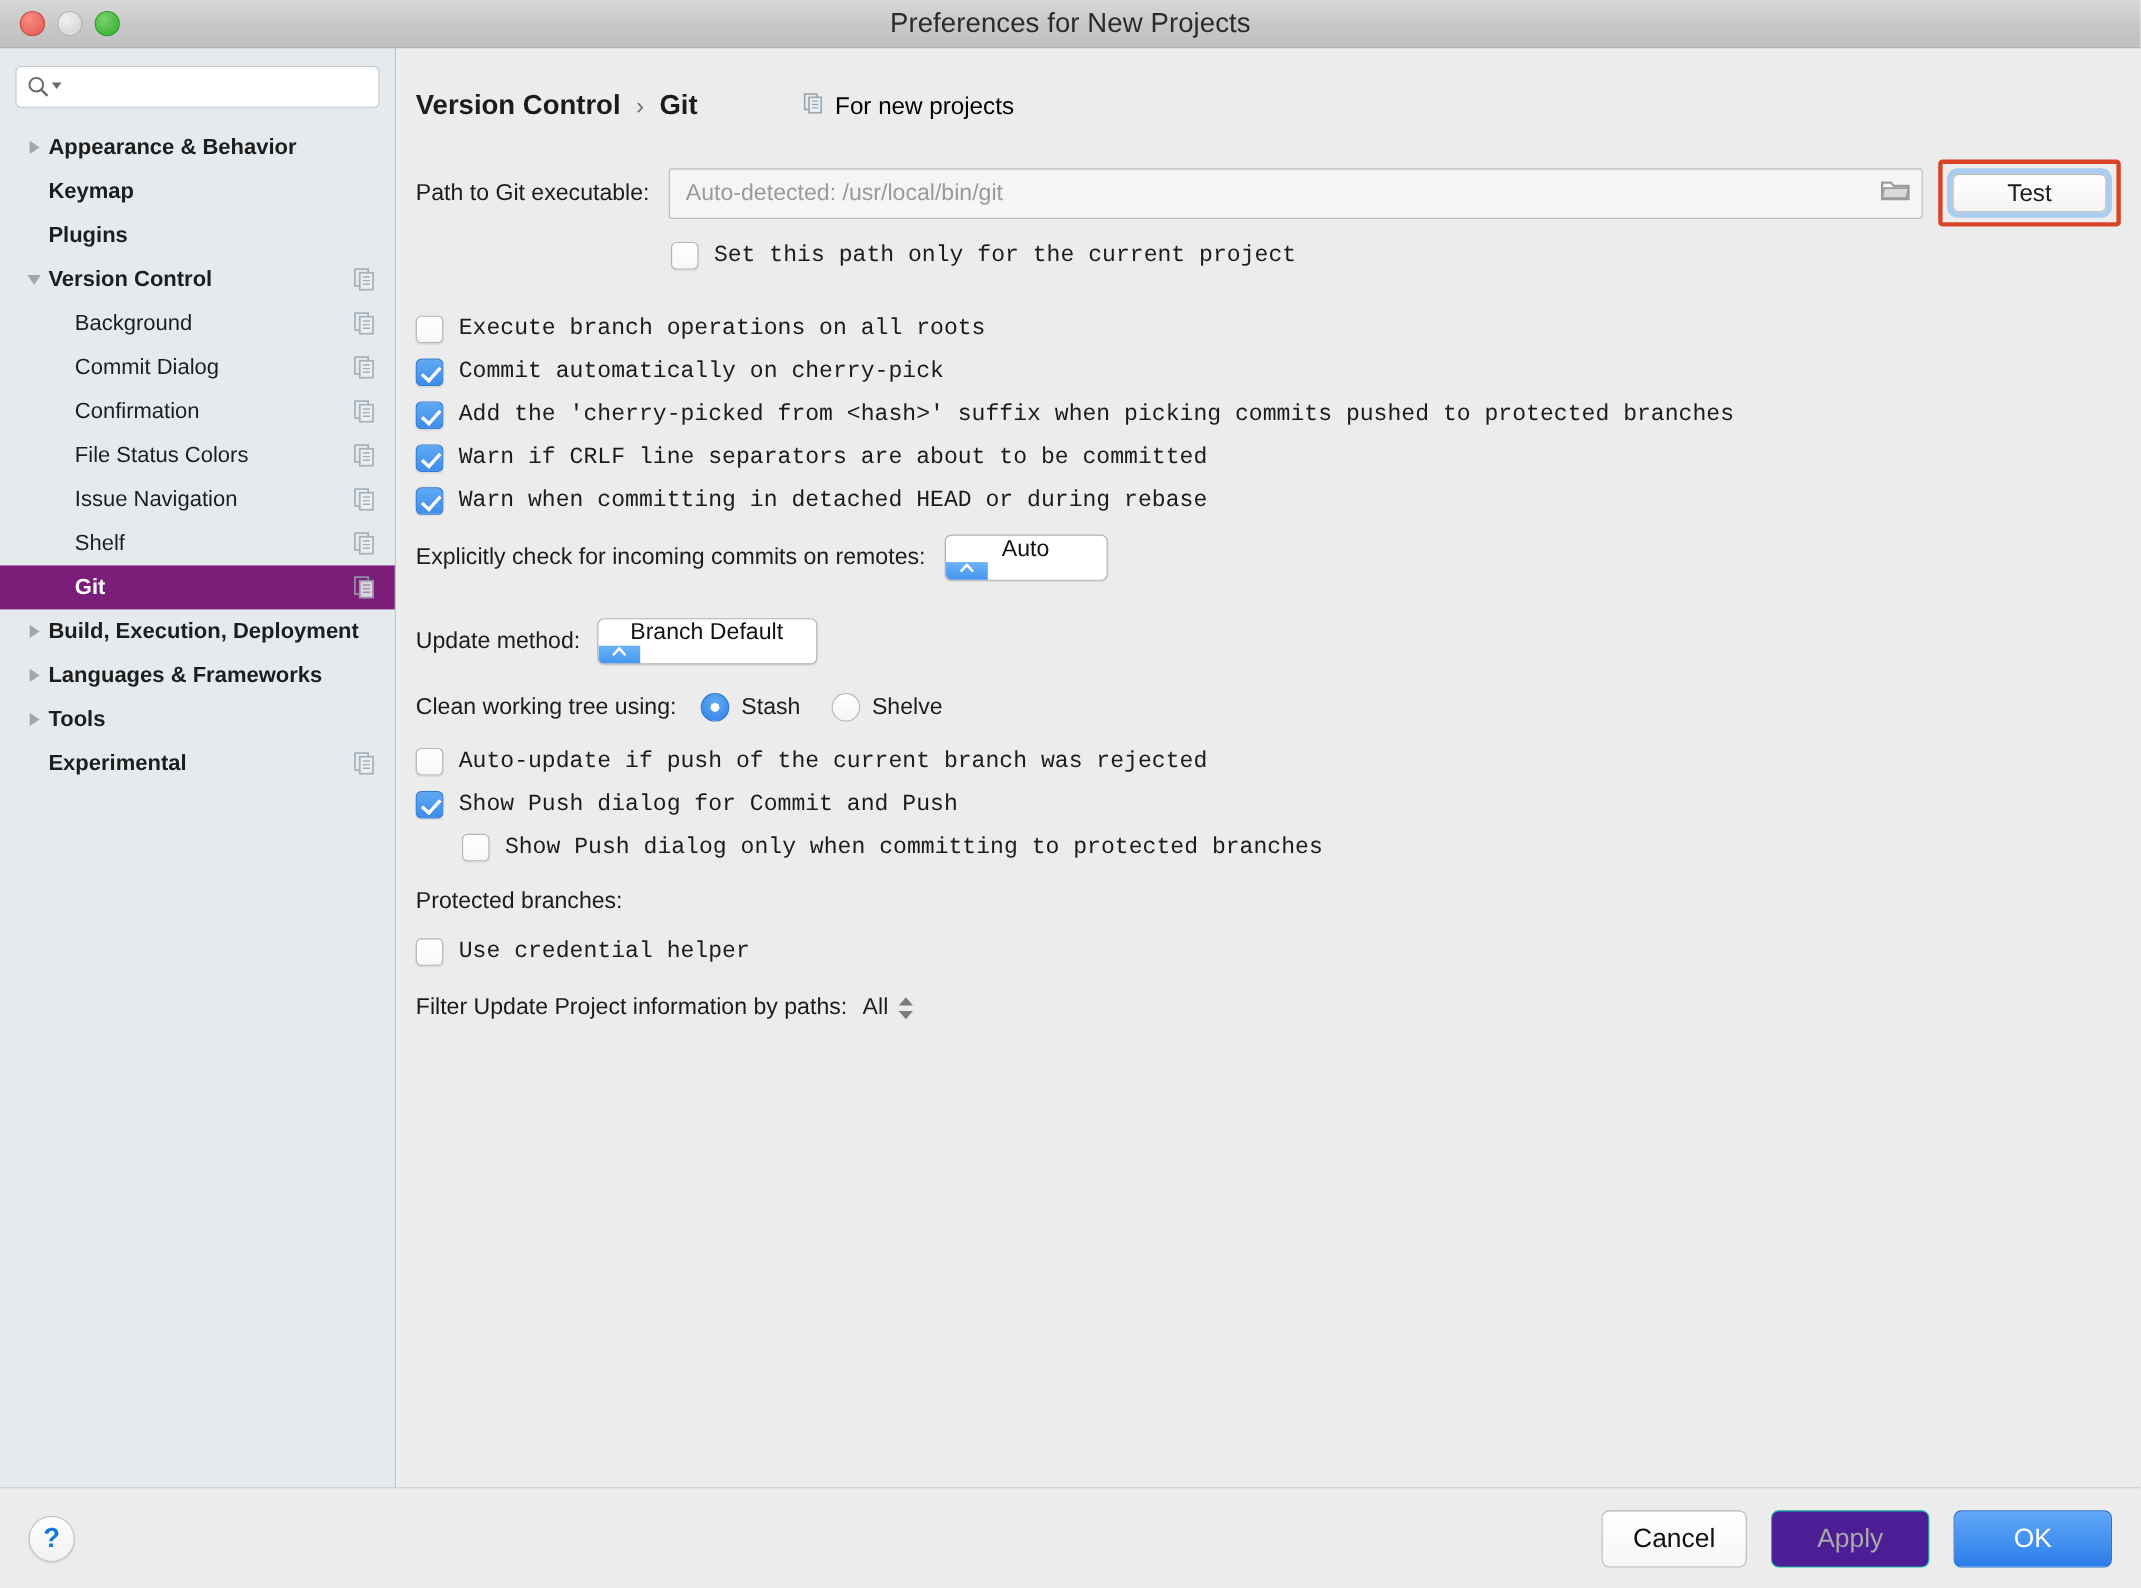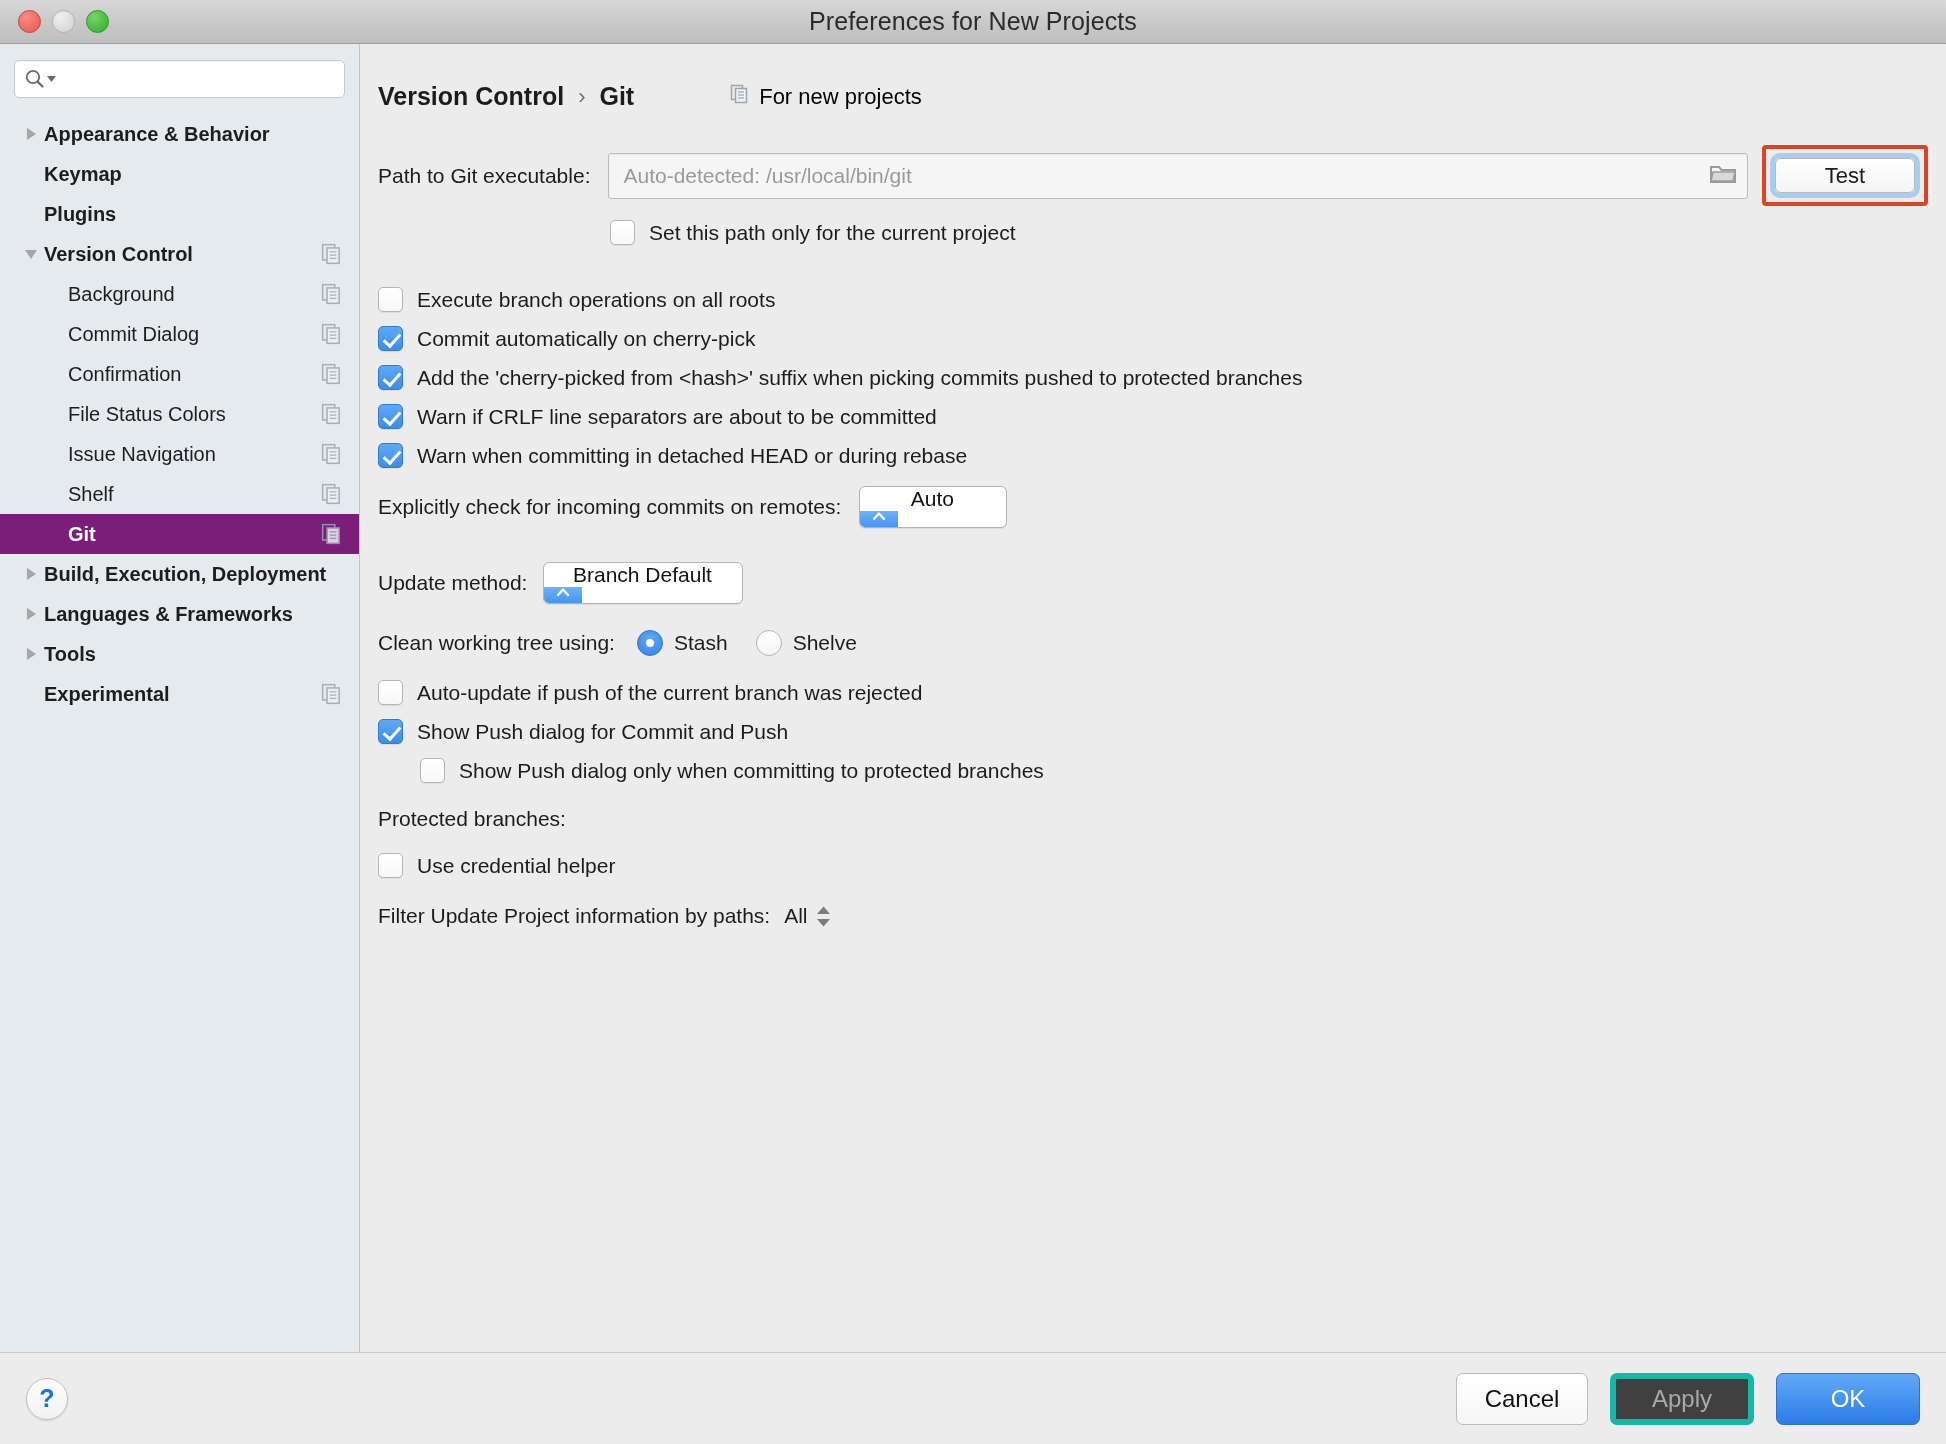--- a/index.html
+++ b/index.html
@@ -127,21 +127,21 @@
   .test-btn {
     width: 140px; height: 35px;
     background: linear-gradient(to bottom, #ffffff, #f4f4f4);
     border: 1px solid #b9b9b9; border-radius: 6px;
     font-size: 22px; color: #1c1c1c;
     display: flex; align-items: center; justify-content: center;
     cursor: pointer;
   }
 
   
-  .cb-row { display: flex; align-items: center; padding-left: 18px; }
+  .cb-row { display: flex; align-items: center; padding-left: 18px; font-family: Liberation Mono, monospace; }
   .cb {
     width: 25px; height: 25px; min-width: 25px;
     border-radius: 5px; border: 1px solid #b5b5b5;
     background: linear-gradient(to bottom, #ffffff, #f7f7f7);
     box-shadow: 0 1px 1px rgba(0,0,0,0.07);
     position: relative; cursor: pointer;
   }
   .cb.checked {
     background: linear-gradient(to bottom, #5fa9f5, #3d8ce8);
     border: 1px solid #2f7ad4;
@@ -229,22 +229,22 @@
   .btn {
     height: 52px; border-radius: 7px; font-size: 24px;
     display: flex; align-items: center; justify-content: center;
     cursor: pointer; margin-left: 22px; padding: 0 10px;
   }
   .btn.cancel {
     width: 132px; background: linear-gradient(to bottom, #ffffff, #f6f6f6);
     border: 1px solid #bcbcbc; color: #111;
   }
   .btn.apply {
-    width: 144px; background: #404040;
-    border: 6px solid #14b8a6; color: #a9a9a9;
+    width: 144px; background: #4c1d95;
+    border: 1px solid #14b8a6; color: #a9a9a9;
   }
   .btn.ok {
     width: 144px;
     background: linear-gradient(to bottom, #62a9f7, #2a7ce8);
     border: 1px solid #2a72cf; color: #fff;
   }
 </style>
 </head>
 <body>
 

